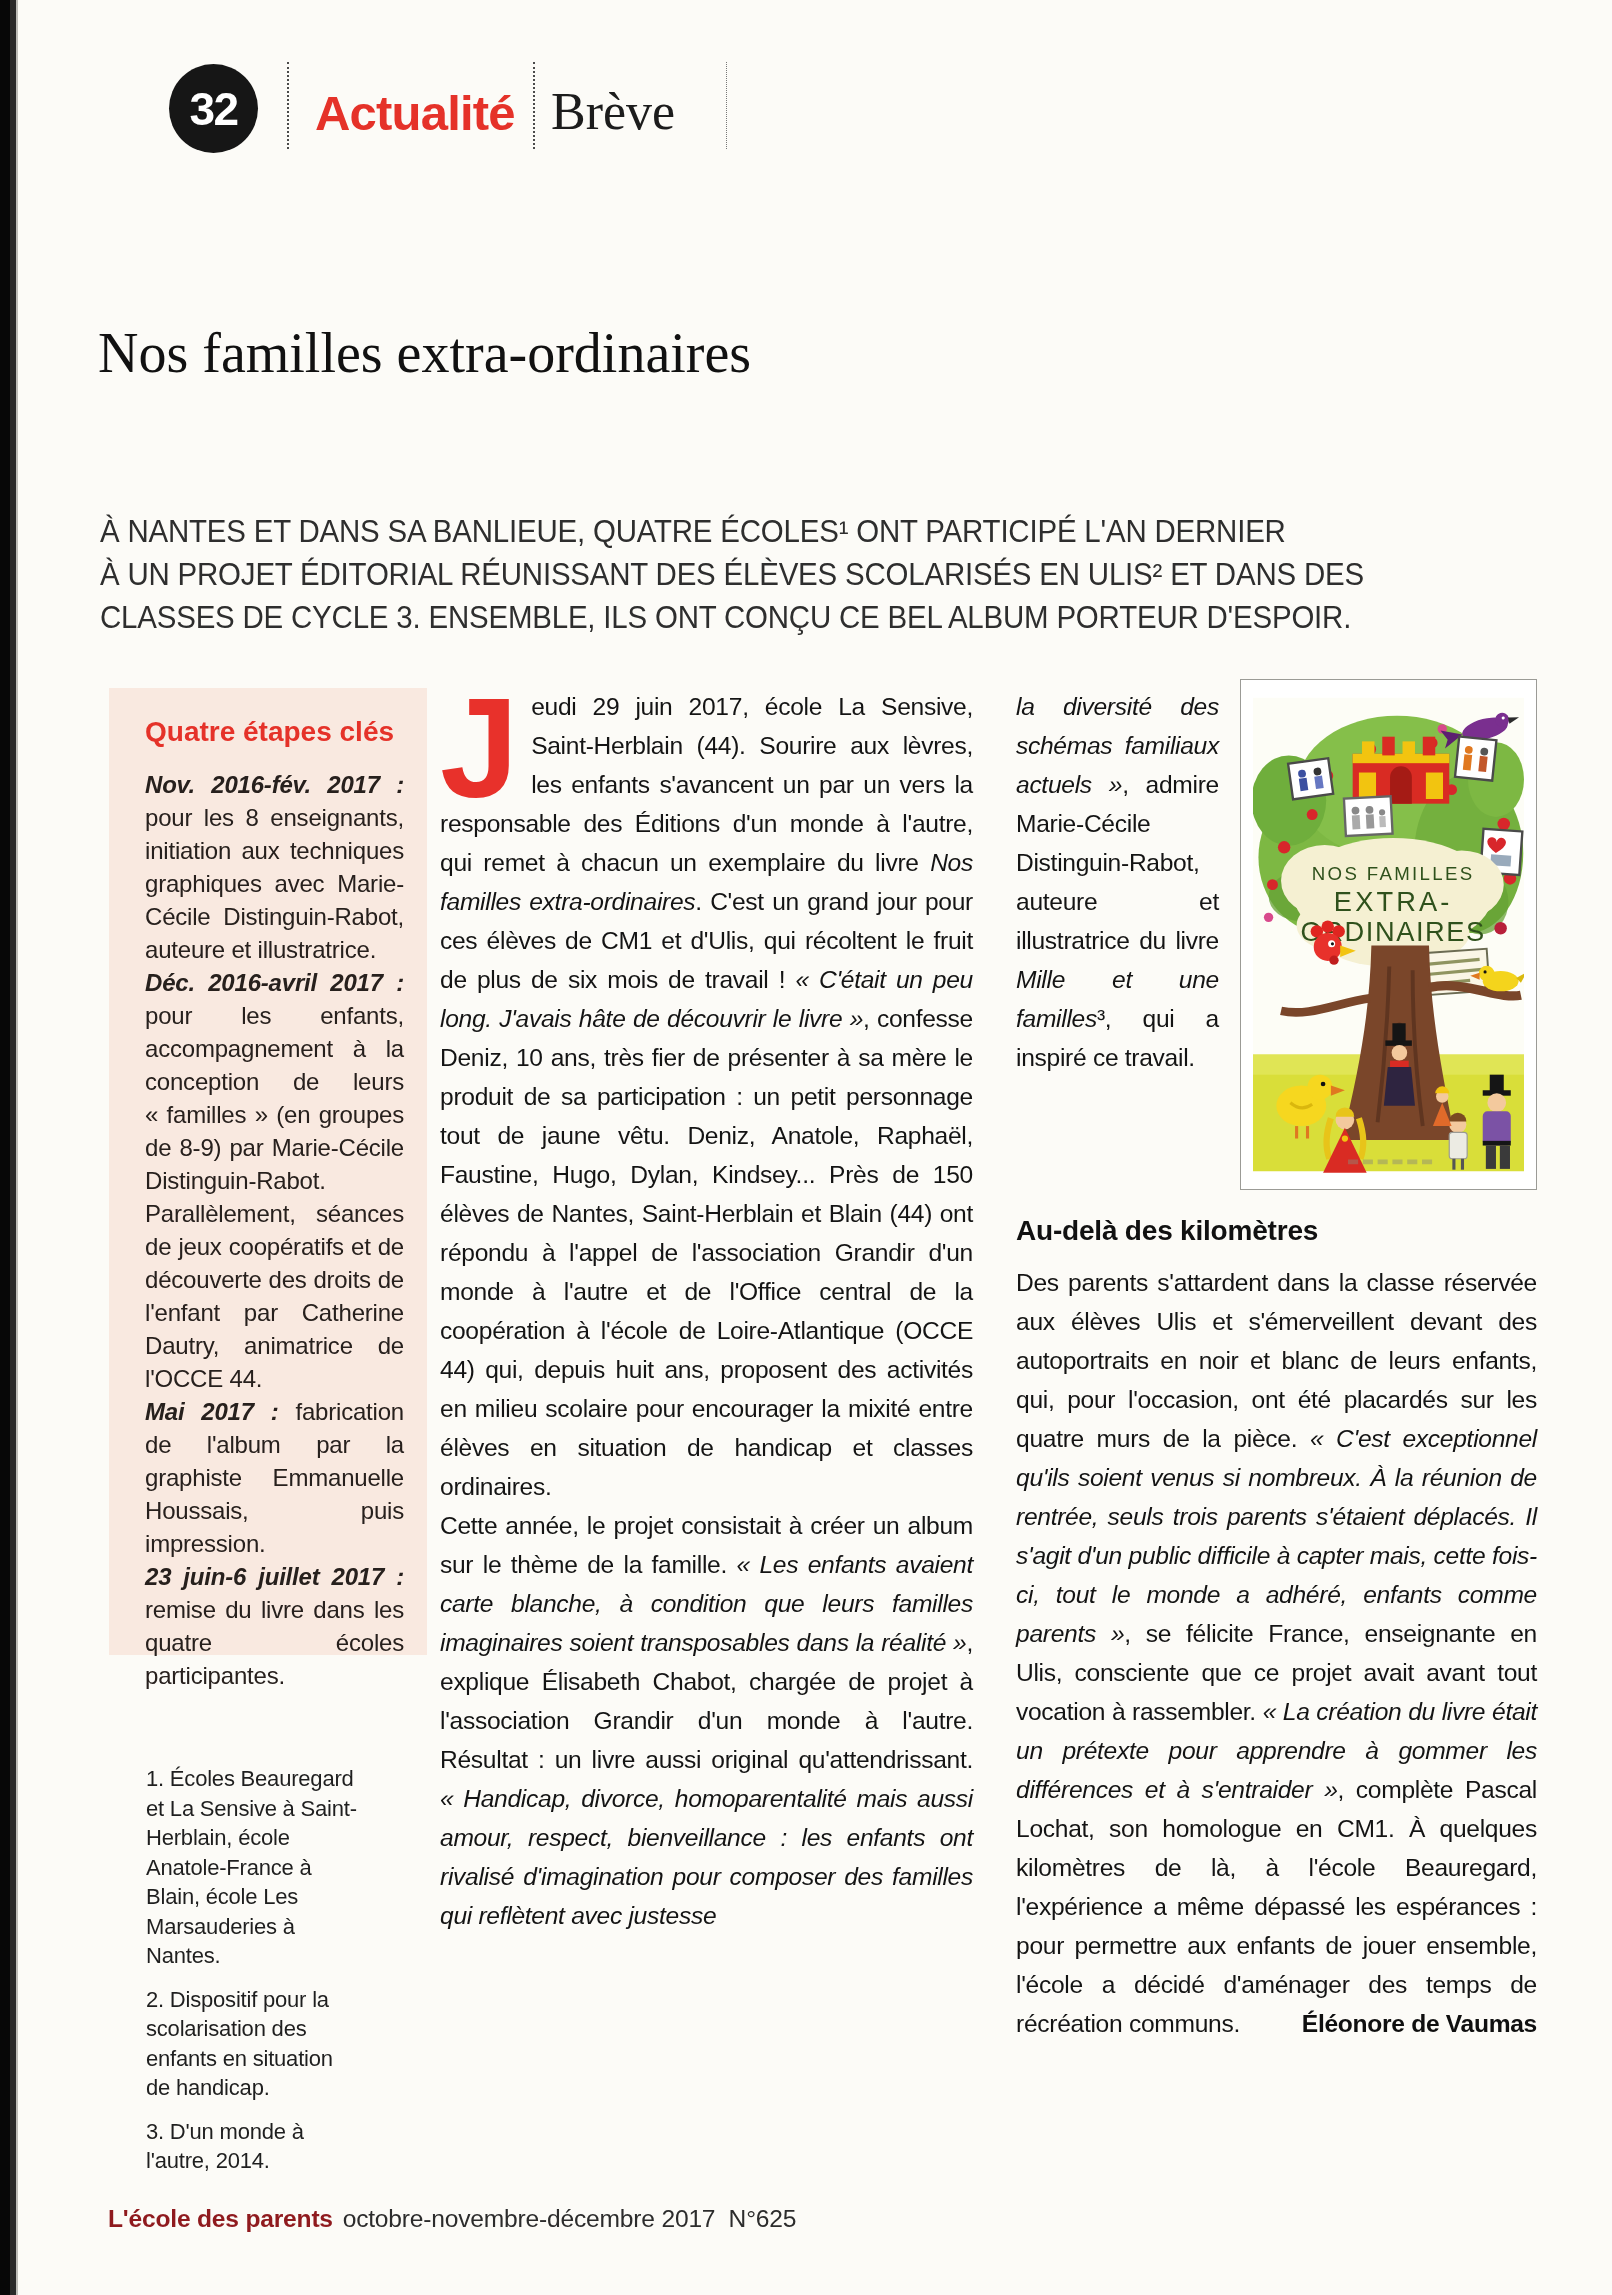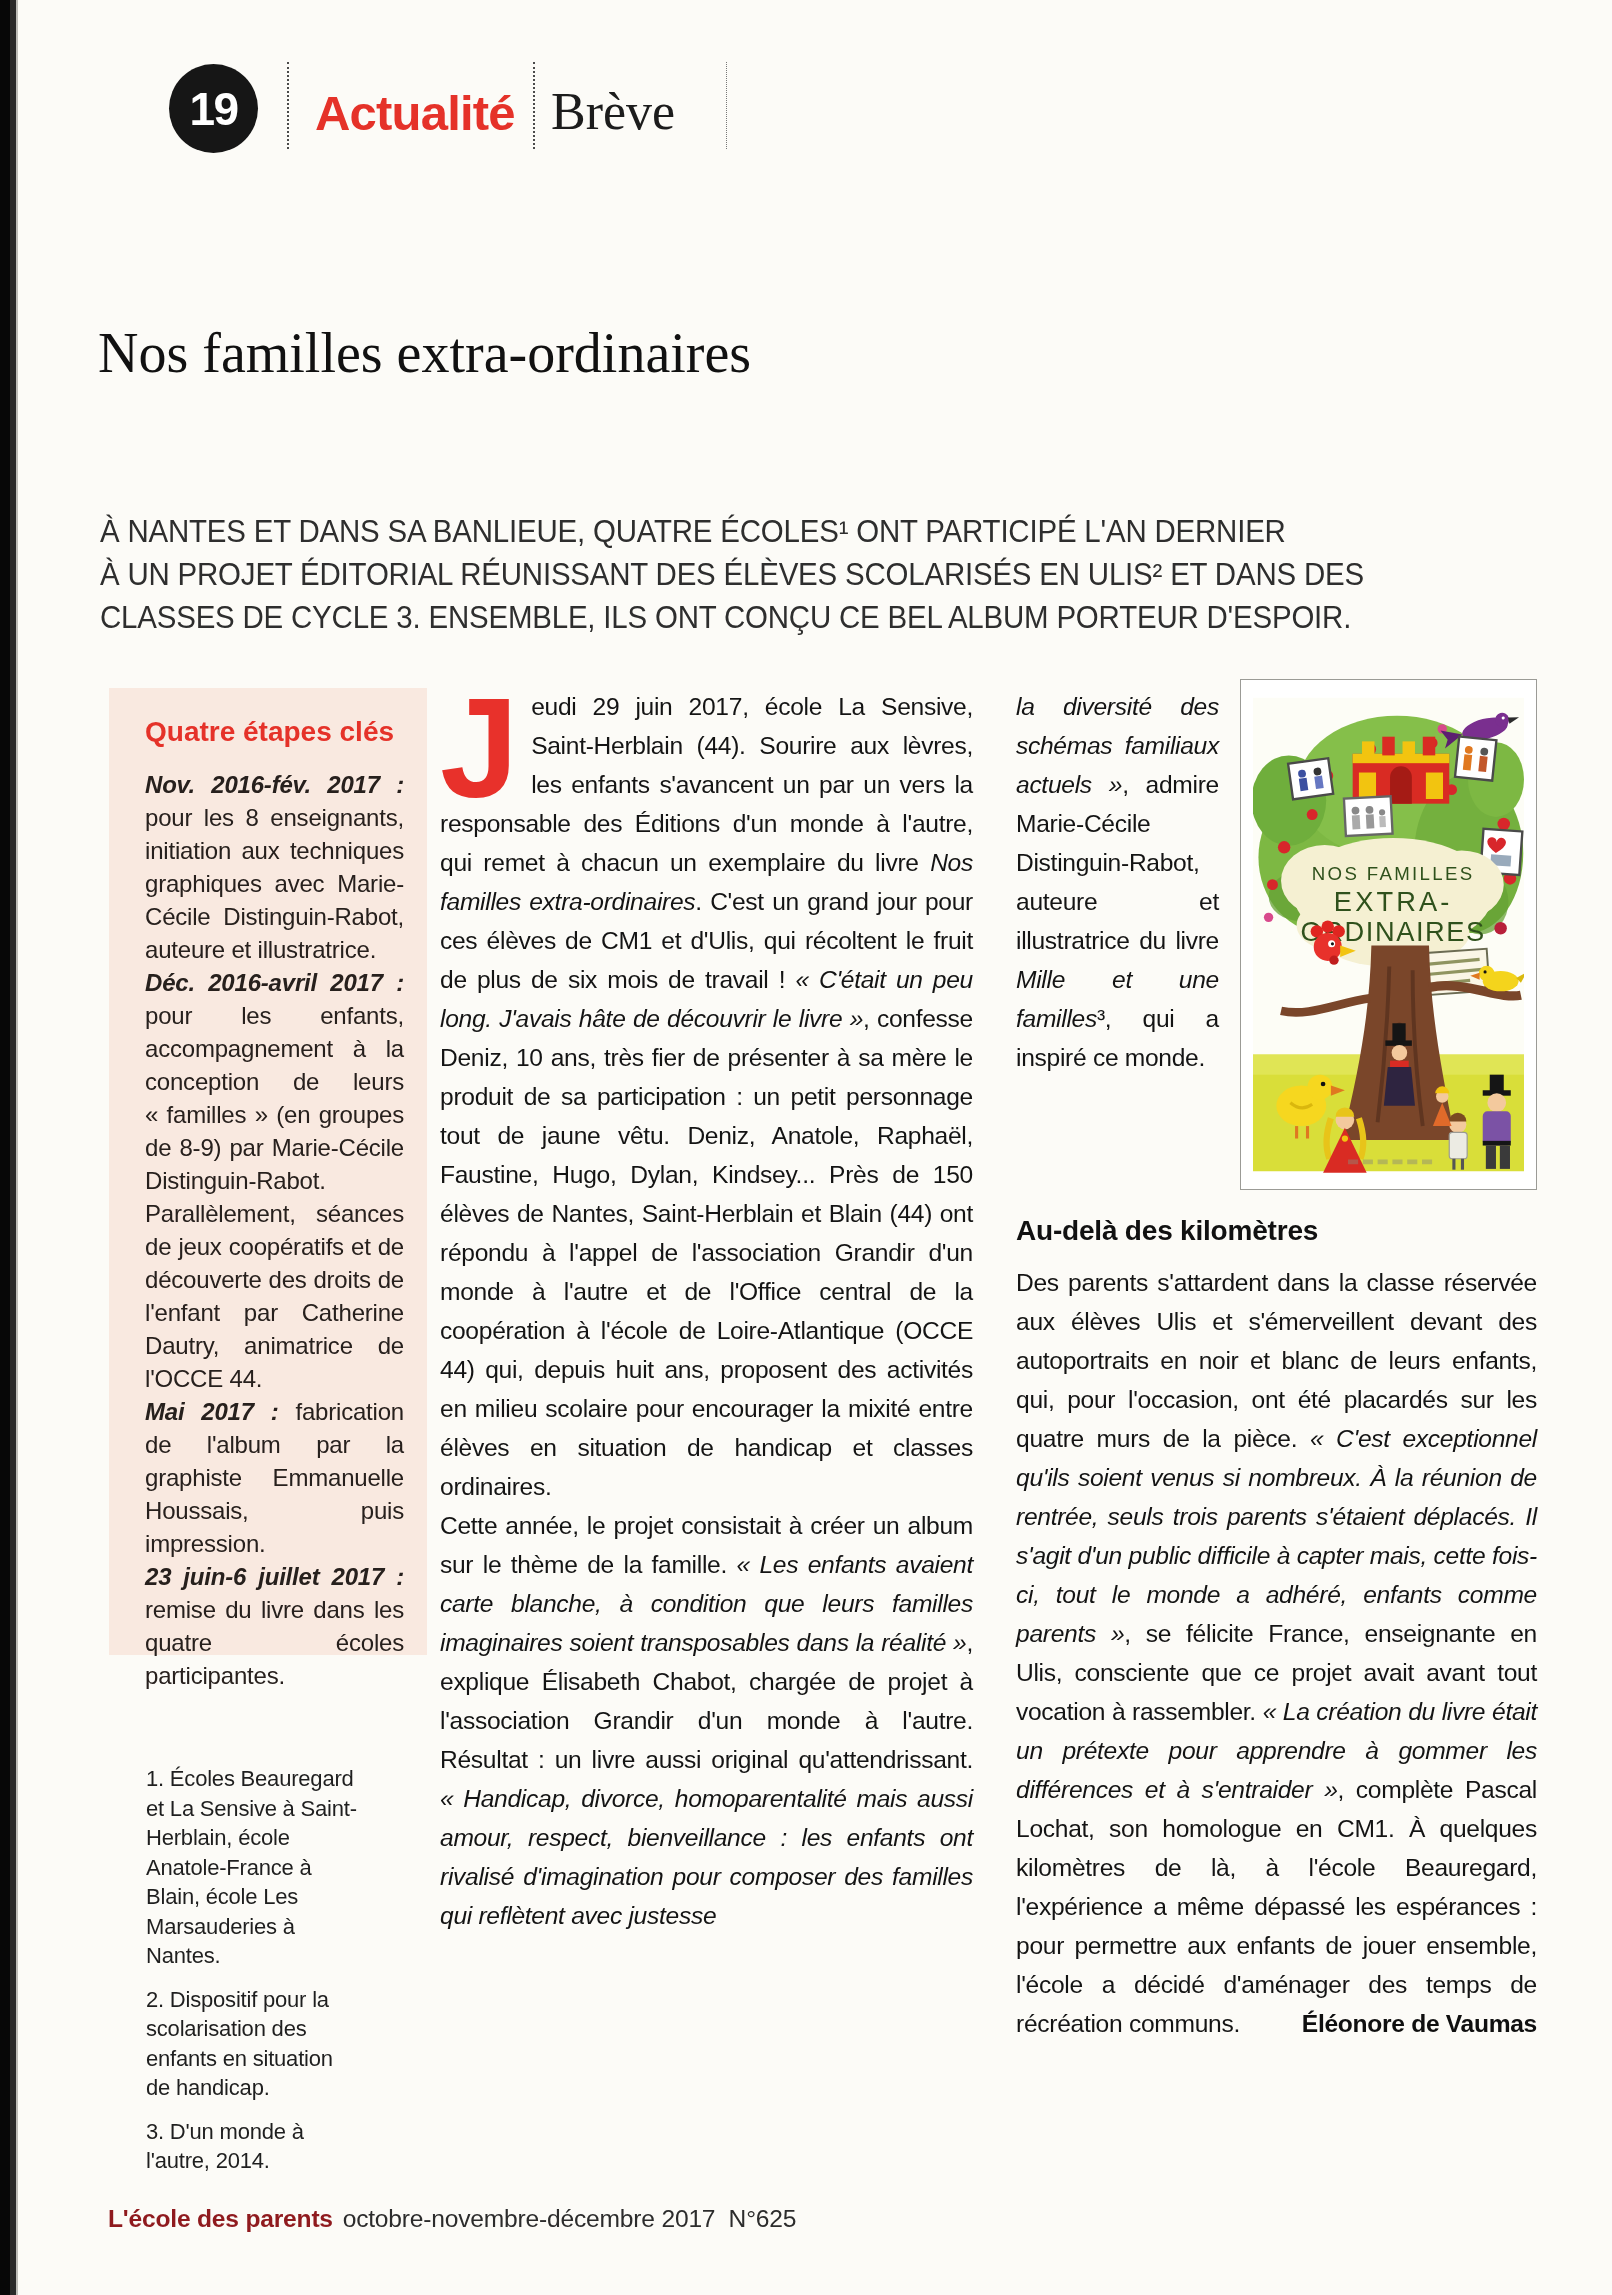--- a/index.html
+++ b/index.html
@@ -54,21 +54,21 @@
   .footer-mag{font-weight:bold;color:#8f1a1e;}
   .footer-issue{color:#2c2c2c;margin-left:9.8px;}
 </style>
 </head>
 <body>
 
 <div class="page">
   <div class="scan-edge"></div>
 
   <div class="page-badge">
-    <span>19</span>
+    <span>32</span>
   </div>
   <div class="hsep s1"></div>
   <div class="section-label">Actualité</div>
   <div class="hsep s2"></div>
   <div class="rubric-label">Brève</div>
   <div class="hsep s3"></div>
 
   <div class="kicker">Nos familles extra-ordinaires</div>
   <div class="standfirst">
     <div>À NANTES ET DANS SA BANLIEUE, QUATRE ÉCOLES¹ ONT PARTICIPÉ L'AN DERNIER</div>
@@ -275,21 +275,21 @@
 
         <g>
           <circle cx="243" cy="512" r="8" fill="#f3c99d"></circle>
           <path d="M234 508 a9 9 0 0 1 18 0" fill="#f2c410"></path>
           <path d="M243 520 l-12 30 h24 z" fill="#e06a2a"></path>
         </g>
 
         <line x1="122" y1="596" x2="232" y2="596" stroke="#8a8a7a" stroke-width="6" stroke-dasharray="13 6" opacity="0.45"></line>
       </svg>
     </div>
-    <p><span><span class="s-i">la diversité des schémas familiaux actuels&nbsp;»</span><span>, admire Marie-Cécile Distinguin-Rabot, auteure et illustratrice du livre </span><span class="s-i">Mille et une familles</span><span>³, qui a inspiré ce monde.</span></span></p>
+    <p><span><span class="s-i">la diversité des schémas familiaux actuels&nbsp;»</span><span>, admire Marie-Cécile Distinguin-Rabot, auteure et illustratrice du livre </span><span class="s-i">Mille et une familles</span><span>³, qui a inspiré ce travail.</span></span></p>
     <div class="subhead">Au-delà des kilomètres</div>
     <p><span><span>Des parents s'attardent dans la classe réservée aux élèves Ulis et s'émerveillent devant des autoportraits en noir et blanc de leurs enfants, qui, pour l'occasion, ont été placardés sur les quatre murs de la pièce. </span><span class="s-i">«&nbsp;C'est exceptionnel qu'ils soient venus si nombreux. À la réunion de rentrée, seuls trois parents s'étaient déplacés. Il s'agit d'un public difficile à capter mais, cette fois-ci, tout le monde a adhéré, enfants comme parents&nbsp;»</span><span>, se félicite France, enseignante en Ulis, consciente que ce projet avait avant tout vocation à rassembler. </span><span class="s-i">«&nbsp;La création du livre était un prétexte pour apprendre à gommer les différences et à s'entraider&nbsp;»</span><span>, complète Pascal Lochat, son homologue en CM1. À quelques kilomètres de là, à l'école Beauregard, l'expérience a même dépassé les espérances&nbsp;: pour permettre aux enfants de jouer ensemble, l'école a décidé d'aménager des temps de récréation communs.&nbsp;</span></span><span class="sig">Éléonore de Vaumas</span></p>
   </div>
 
   <div class="page-footer">
     <span class="footer-mag">L'école des parents</span><span class="footer-issue">octobre-novembre-décembre 2017&nbsp; N°625</span>
   </div>
 </div>
 
 

